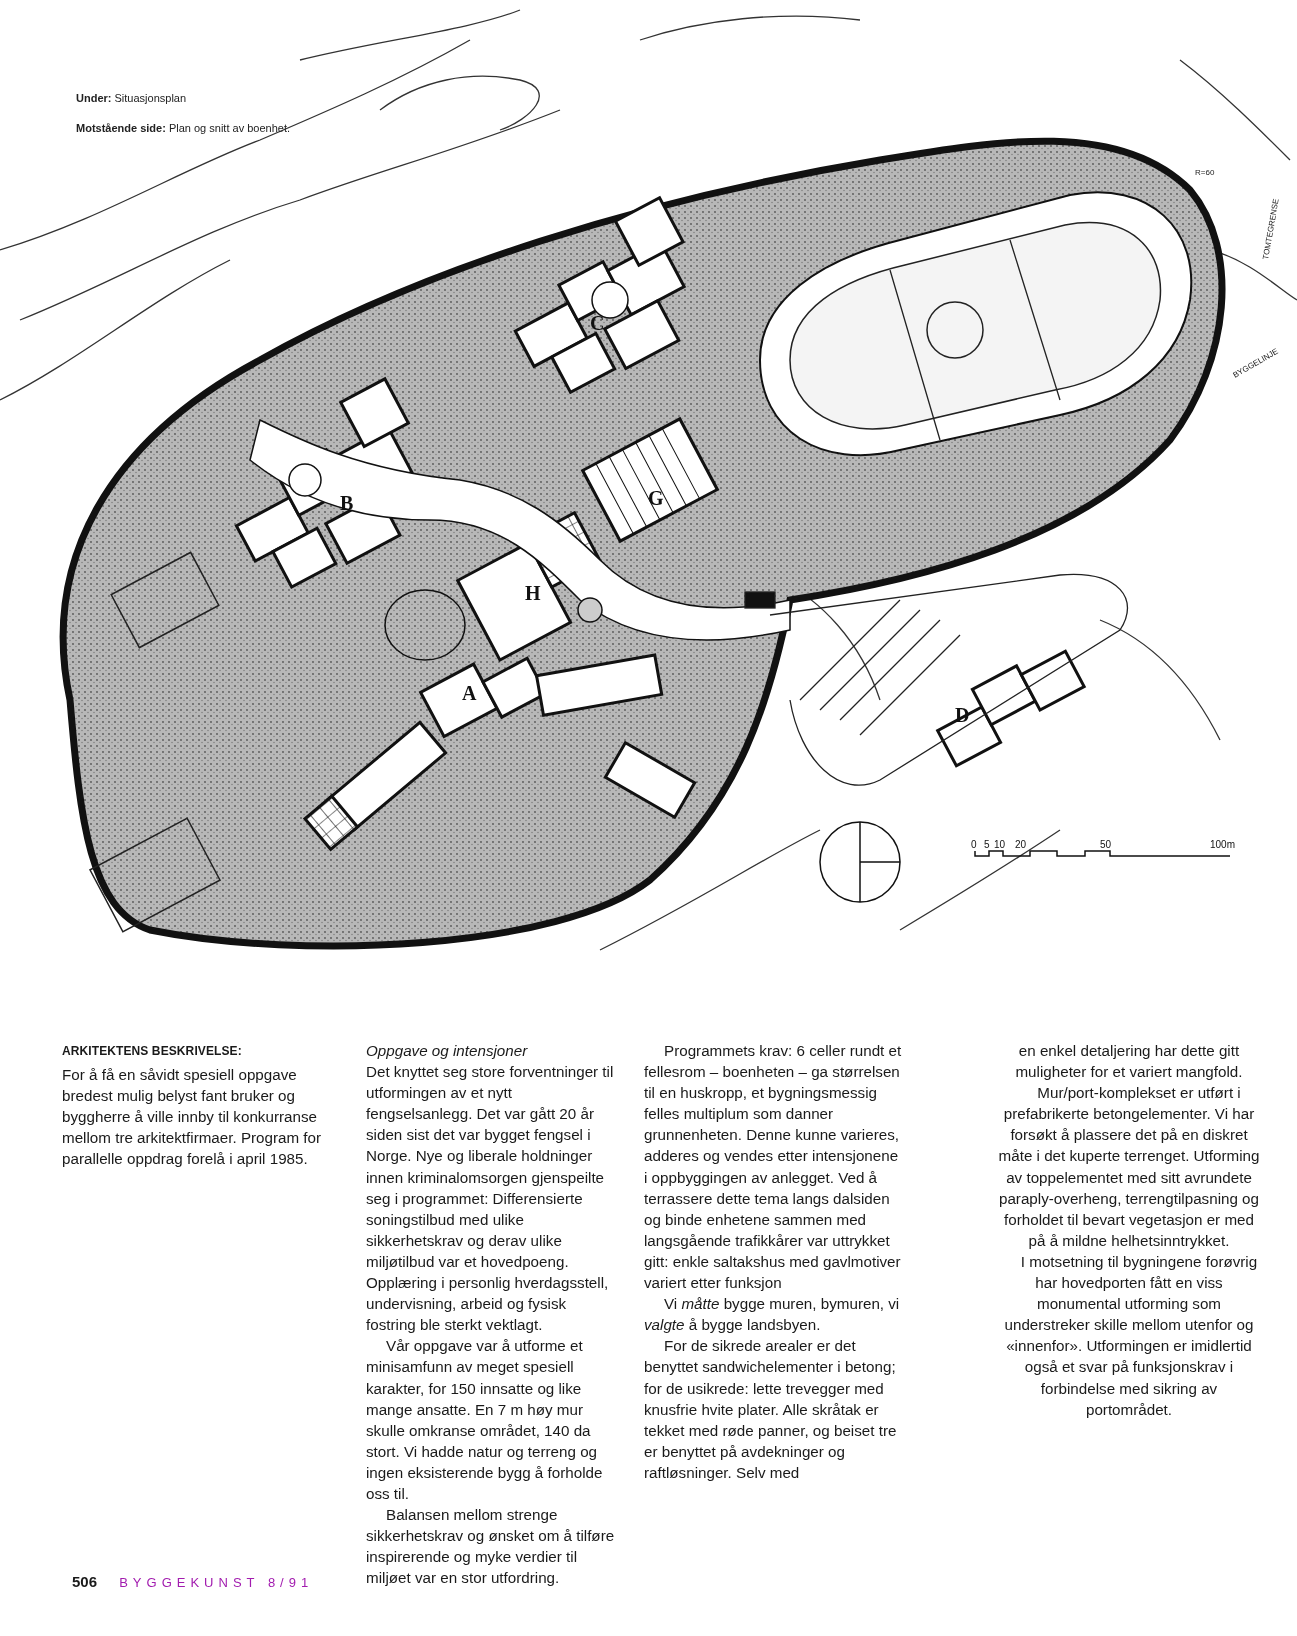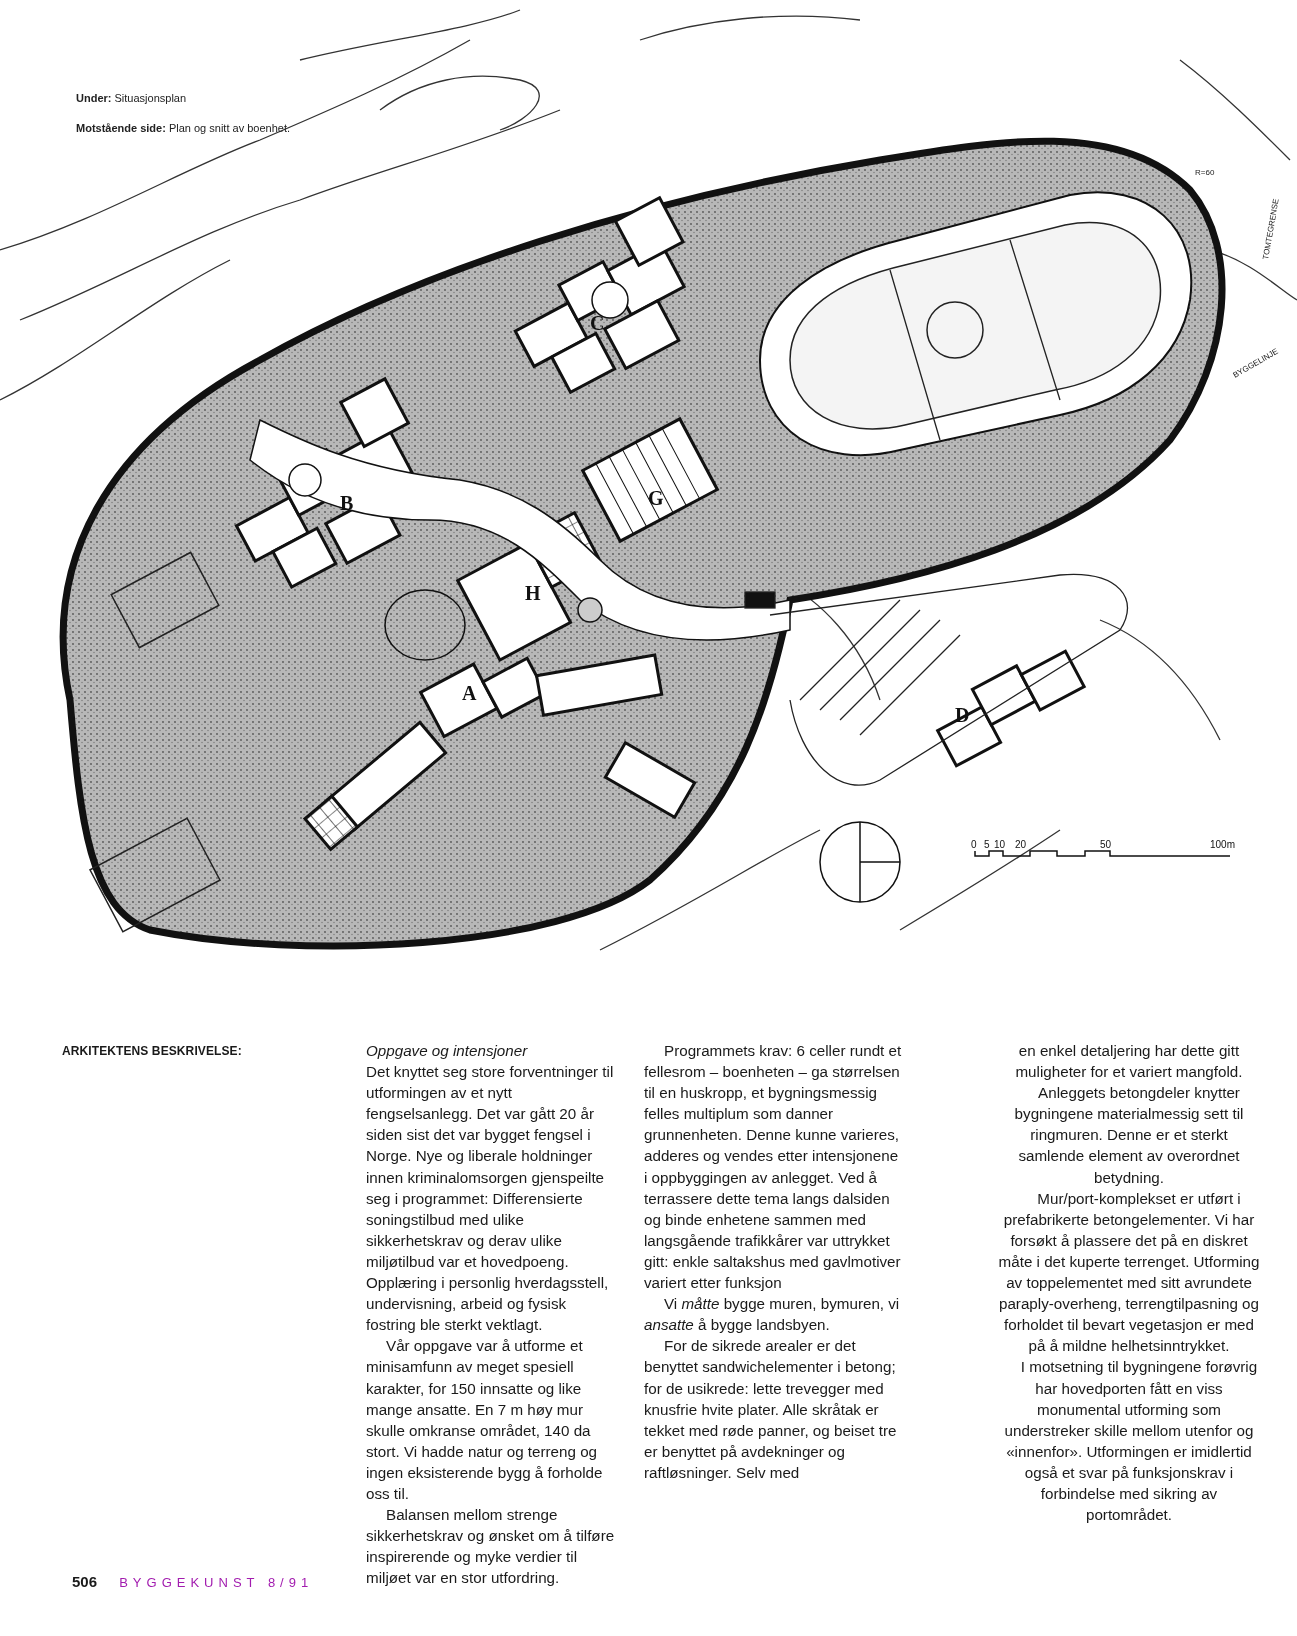--- a/index.html
+++ b/index.html
@@ -170,38 +170,38 @@
   </svg>
 </div>
 
 <div class="caption">
   <p><b>Under:</b> <span>Situasjonsplan</span></p>
   <p><b>Motstående side:</b> <span>Plan og snitt av boenhet.</span></p>
 </div>
 
 <div class="col col1">
   <div class="head">ARKITEKTENS BESKRIVELSE:</div>
+  <p>For å få en såvidt spesiell oppgave bredest mulig belyst fant bruker og byggherre å ville innby til konkurranse mellom tre arkitektfirmaer. Program for parallelle oppdrag forelå i april 1985.</p>
 </div>
 
 <div class="col col2">
   <p class="sub">Oppgave og intensjoner</p>
   <p>Det knyttet seg store forventninger til utformingen av et nytt fengselsanlegg. Det var gått 20 år siden sist det var bygget fengsel i Norge. Nye og liberale holdninger innen kriminalomsorgen gjenspeilte seg i programmet: Differensierte soningstilbud med ulike sikkerhetskrav og derav ulike miljøtilbud var et hovedpoeng. Opplæring i personlig hverdagsstell, undervisning, arbeid og fysisk fostring ble sterkt vektlagt.</p>
   <p class="ind">Vår oppgave var å utforme et minisamfunn av meget spesiell karakter, for 150 innsatte og like mange ansatte. En 7 m høy mur skulle omkranse området, 140 da stort. Vi hadde natur og terreng og ingen eksisterende bygg å forholde oss til.</p>
   <p class="ind">Balansen mellom strenge sikkerhetskrav og ønsket om å tilføre inspirerende og myke verdier til miljøet var en stor utfordring.</p>
 </div>
 
 <div class="col col3">
   <p class="ind">Programmets krav: 6 celler rundt et fellesrom – boenheten – ga størrelsen til en huskropp, et bygningsmessig felles multiplum som danner grunnenheten. Denne kunne varieres, adderes og vendes etter intensjonene i oppbyggingen av anlegget. Ved å terrassere dette tema langs dalsiden og binde enhetene sammen med langsgående trafikkårer var uttrykket gitt: enkle saltakshus med gavlmotiver variert etter funksjon</p>
-  <p class="ind"><span>Vi </span><i>måtte</i><span> bygge muren, bymuren, vi </span><i>ansatte</i><span> å bygge landsbyen.</span></p>
+  <p class="ind"><span>Vi </span><i>måtte</i><span> bygge muren, bymuren, vi </span><i>valgte</i><span> å bygge landsbyen.</span></p>
   <p class="ind">For de sikrede arealer er det benyttet sandwichelementer i betong; for de usikrede: lette trevegger med knusfrie hvite plater. Alle skråtak er tekket med røde panner, og beiset tre er benyttet på avdekninger og raftløsninger. Selv med</p>
 </div>
 
 <div class="col col4">
   <p>en enkel detaljering har dette gitt muligheter for et variert mangfold.</p>
-  <p class="ind">Anleggets betongdeler knytter bygningene materialmessig sett til ringmuren. Denne er et sterkt samlende element av overordnet betydning.</p>
   <p class="ind">Mur/port-komplekset er utført i prefabrikerte betongelementer. Vi har forsøkt å plassere det på en diskret måte i det kuperte terrenget. Utforming av toppelementet med sitt avrundete paraply-overheng, terrengtilpasning og forholdet til bevart vegetasjon er med på å mildne helhetsinntrykket.</p>
   <p class="ind">I motsetning til bygningene forøvrig har hovedporten fått en viss monumental utforming som understreker skille mellom utenfor og «innenfor». Utformingen er imidlertid også et svar på funksjonskrav i forbindelse med sikring av portområdet.</p>
 </div>
 
 <div class="footer">
   <span class="pg">506</span>
   <span class="mag">BYGGEKUNST 8/91</span>
 </div>
 
 </body></html>

